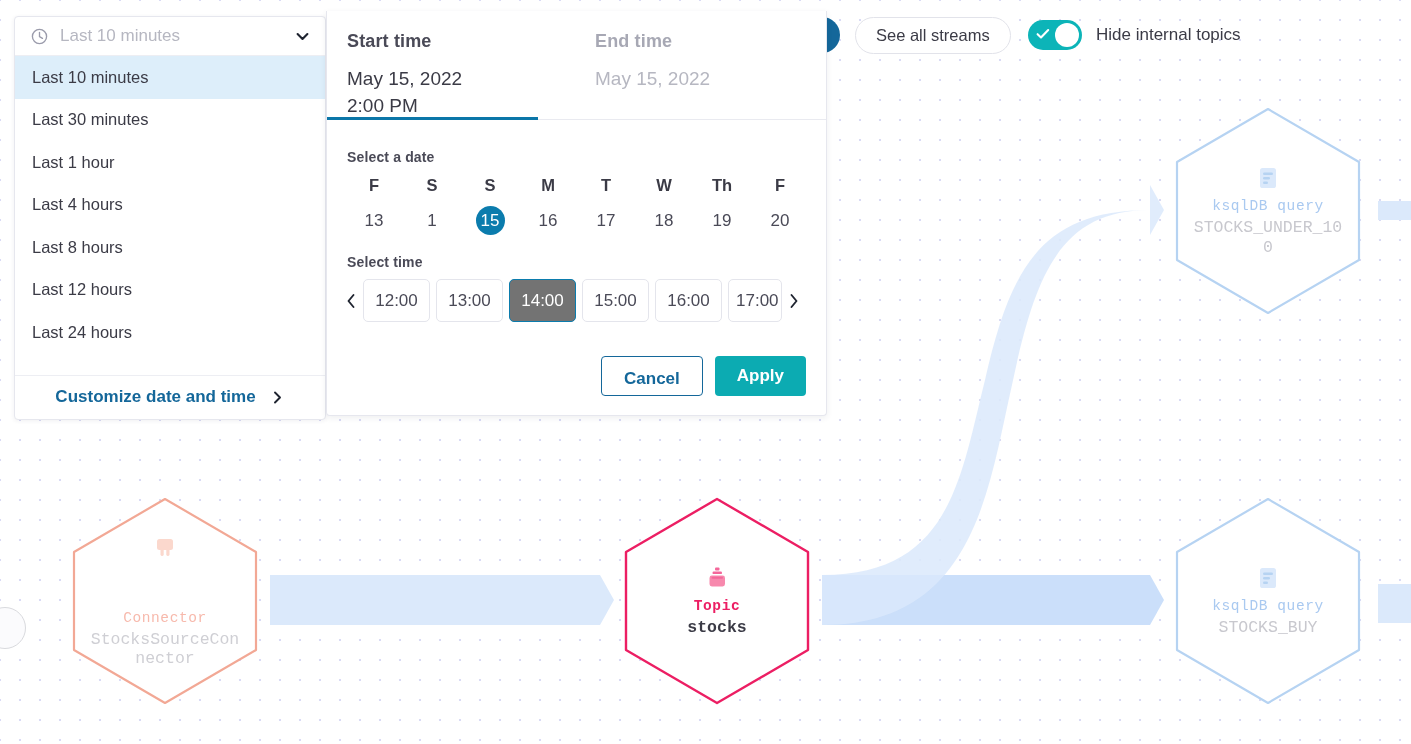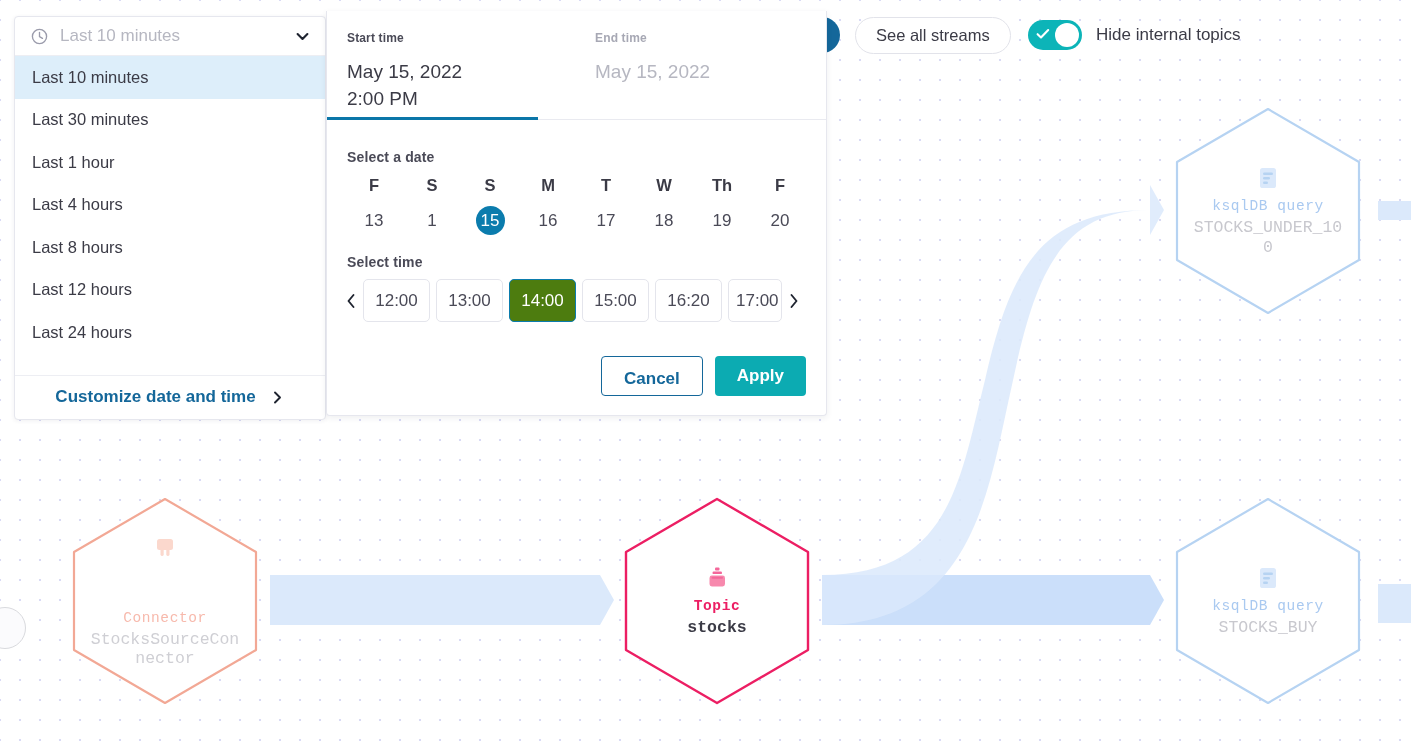--- a/index.html
+++ b/index.html
@@ -220,21 +220,21 @@
     border-bottom: 1px solid #e9eaf0;
     padding: 20px 0 0 0;
   }
   .picker-tab {
     width: 248px;
     padding-left: 20px;
     position: relative;
     cursor: pointer;
   }
   .tab-label {
-    font-size: 12px;
+    font-size: 18px;
     font-weight: 700;
     letter-spacing: .15px;
     margin-bottom: 13px;
   }
   .tab-value {
     font-size: 19px;
     line-height: 1.43;
   }
   .picker-tab.active .tab-label { color: #4a4a57; }
   .picker-tab.active .tab-value { color: #3b3b46; }
@@ -310,21 +310,21 @@
     display: flex;
     align-items: center;
     justify-content: center;
     font-size: 17px;
     color: #4a4a57;
     background: #ffffff;
     cursor: pointer;
     flex: 0 0 auto;
   }
   .time-chip.selected {
-    background: #4d7c0f;
+    background: #737373;
     border-color: #0b7cad;
     color: #ffffff;
   }
   .time-chip.clipped { width: 54px; justify-content: flex-start; padding-left: 7px; overflow: hidden; }
 
   #picker-actions {
     position: absolute;
     right: 20px; bottom: 19px;
     display: flex;
     gap: 12px;
@@ -569,21 +569,21 @@
     <div class="time-chip">
       <span>13:00</span>
     </div>
     <div class="time-chip selected">
       <span>14:00</span>
     </div>
     <div class="time-chip">
       <span>15:00</span>
     </div>
     <div class="time-chip">
-      <span>16:20</span>
+      <span>16:00</span>
     </div>
     <div class="time-chip clipped">
       <span>17:00</span>
     </div>
     <div class="time-arrow">
       <svg width="12" height="16" viewBox="0 0 12 16">
         <path d="M3.5 2 L8.5 8 L3.5 14" fill="none" stroke="#1f2430" stroke-width="1.9" stroke-linecap="round" stroke-linejoin="round"></path>
       </svg>
     </div>
   </div>

